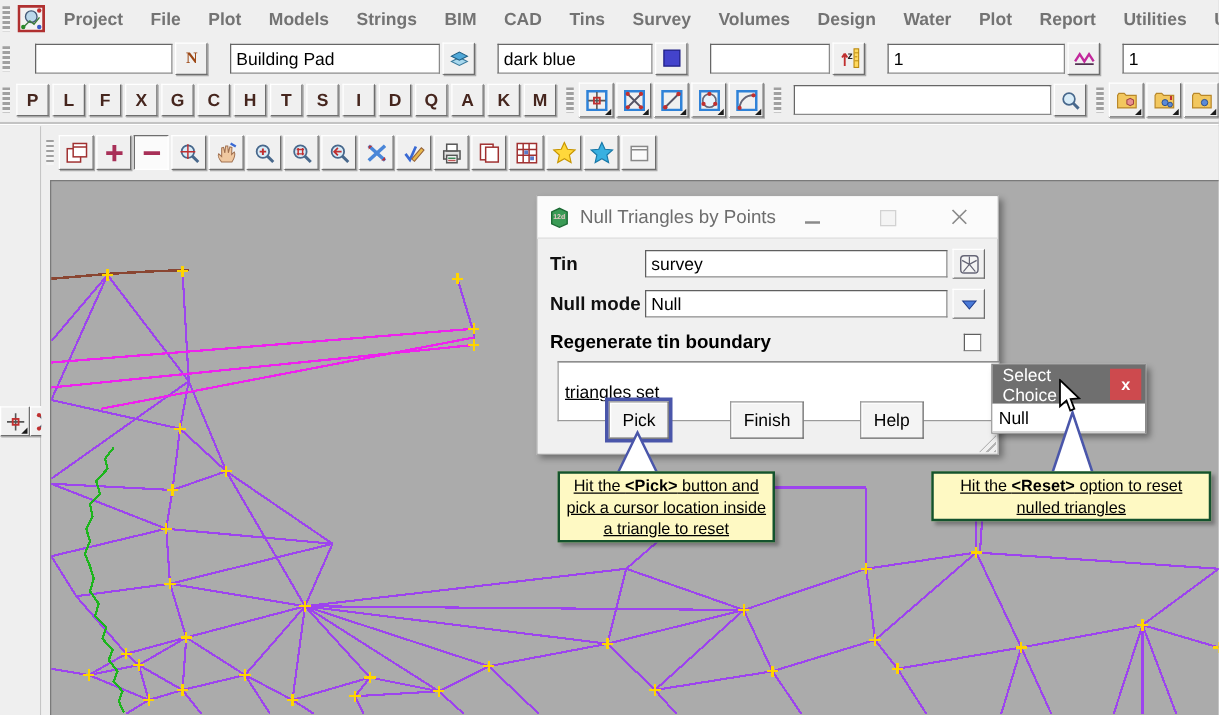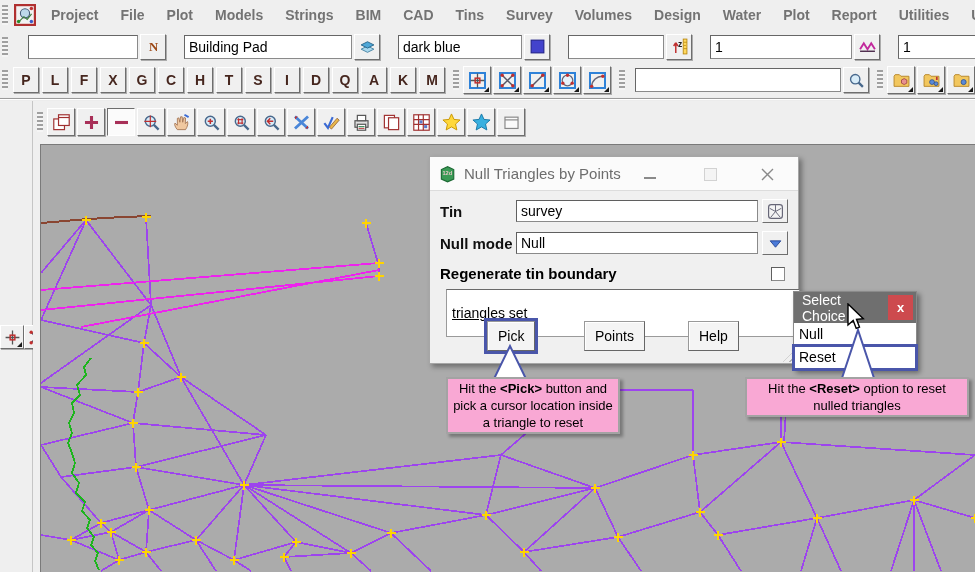--- a/index.html
+++ b/index.html
@@ -86,22 +86,22 @@
   .popup{position:absolute;left:793px;top:243px;width:122px;background:#f0f0f0;
          border:1px solid #8a8a8a;box-shadow:3px 3px 5px rgba(0,0,0,.4);z-index:8;margin-top:48px;}
   .ptitle{height:31px;background:#6f6f6f;color:#fff;font-size:14px;display:flex;align-items:center;padding-left:8px;}
   .pclose{width:25px;height:25px;background:#cd4a4e;color:#fff;margin-left:auto;margin-right:3px;
           text-align:center;line-height:25px;font-size:13px;font-weight:bold;}
   .pitem{height:22px;background:#fff;border-bottom:1px solid #c8c8c8;font-size:14px;
          line-height:22px;padding-left:5px;color:#000;}
   .pitem.sel{outline:3px solid #4a56aa;outline-offset:-1px;}
 
   
-  .callout{position:absolute;background:#f9a8d4;border:2px solid #a3a3a3;box-shadow:3px 3px 3px rgba(0,0,0,.3);
-           font-size:13px;line-height:17px;text-align:center;color:#000;padding:1px 3px;z-index:10;}
+  .callout{position:absolute;background:#fef9c3;border:2px solid #14532d;box-shadow:3px 3px 3px rgba(0,0,0,.3);
+           font-size:13px;line-height:17px;text-align:center;color:#000;padding:1px 3px;z-index:10;text-decoration:underline;}
   #callout-pick{left:446px;top:377px;width:164px;}
   #callout-reset{left:745px;top:377px;width:214px;}
   .ptr{position:absolute;z-index:9;}
   #ptr1{left:484px;top:343px;}
   #ptr2{left:833px;top:327px;}
   #cursor{position:absolute;left:846px;top:303px;z-index:12;}
 </style>
 </head>
 <body>
 
@@ -774,32 +774,31 @@
       <span class="icn">
           <svg viewBox="0 0 16 16">
             <path d="M3 5.5h10L8 11.5z" fill="#4a7ad8" stroke="#1e3c8c" stroke-width=".8"></path>
           </svg>
         </span>
     </button>
     <span class="ddisabled">Regenerate tin boundary</span>
     <span class="dcheck"></span>
     <input class="dmsg" readonly="" value="triangles set" style="">
     <button class="dbtn hl" style="left:57px">Pick</button>
-    <button class="dbtn" style="left:154px">Points</button>
+    <button class="dbtn" style="left:154px">Finish</button>
     <button class="dbtn" style="left:258px">Help</button>
     <span class="rgrip"></span>
   </div>
 
   <div class="popup">
     <div class="ptitle">
       <span able="false">Select Choice</span>
       <span class="pclose">x</span>
     </div>
     <div class="pitem">Null</div>
-    <div class="pitem sel">Reset</div>
   </div>
 
   <svg class="ptr" id="ptr1" width="52" height="40">
     <path d="M8 40L26 3 44 40" fill="#ffffff" stroke="#4a56aa" stroke-width="2"></path>
   </svg>
   <svg class="ptr" id="ptr2" width="50" height="54">
     <path d="M8 54L25 3 42 54" fill="#ffffff" stroke="#4a56aa" stroke-width="2"></path>
   </svg>
 
   <div class="callout" id="callout-pick">

